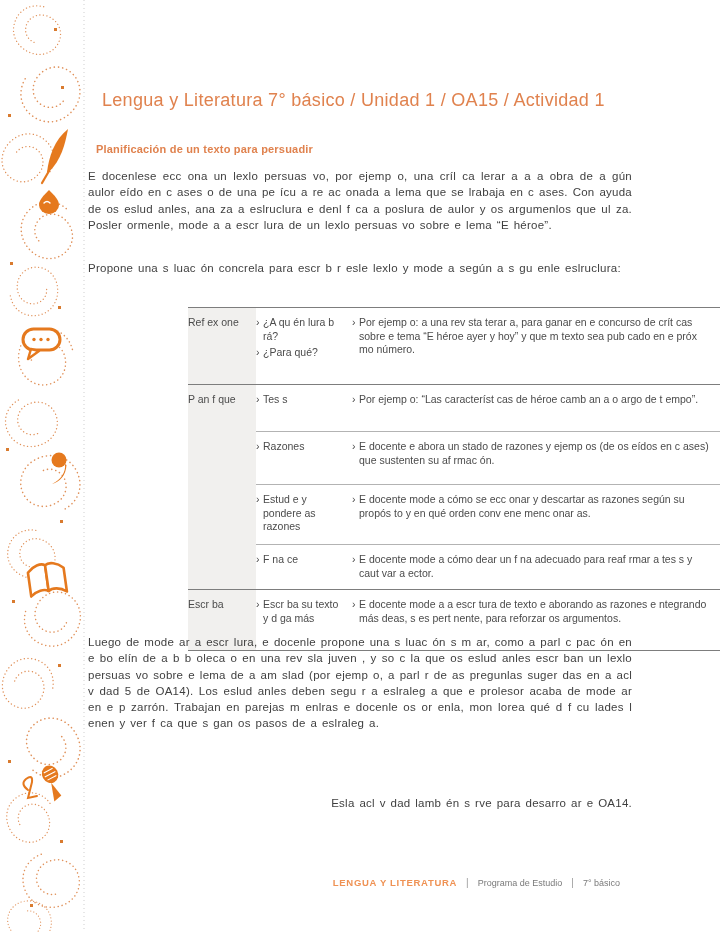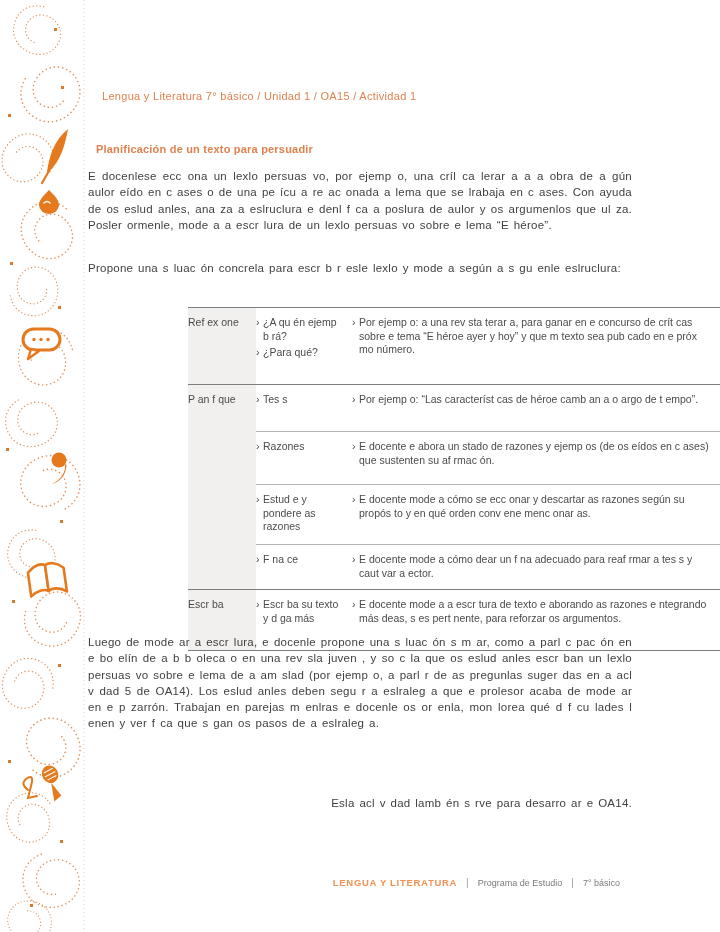--- a/index.html
+++ b/index.html
@@ -7,21 +7,21 @@
     width:720px;height:932px;position:relative;background:#ffffff;
     font-family:"Liberation Sans", sans-serif;color:#3f3f3f;overflow:hidden;
   }
   
   .side-strip{position:absolute;left:0;top:0;width:86px;height:932px;}
   .side-strip svg{position:absolute;}
   
   .content{position:absolute;left:88px;top:0;width:546px;}
   .page-title{
     position:absolute;left:14px;top:90px;width:532px;margin:0;
-    font-size:11px;font-weight:normal;color:#e0824e;letter-spacing:.3px;
+    font-size:18px;font-weight:normal;color:#e0824e;letter-spacing:.3px;
   }
   .section-subtitle{
     position:absolute;left:0;top:135px;width:532px;margin:8px;
     font-size:11px;font-weight:bold;color:#e0824e;letter-spacing:.2px;
   }
   .para{
     position:absolute;left:0;width:544px;margin:0;
     font-size:11.5px;line-height:16.3px;text-align:justify;
     letter-spacing:.25px;word-spacing:1.4px;color:#3f3f3f;
   }
@@ -147,21 +147,21 @@
 
   <div class="tbl-wrap">
     <table class="structure">
 
       <tbody>
           <tr class="group h77">
         <td class="c1">Ref ex one</td>
         <td class="c2">
           <div class="item">
             <span class="blt">›</span>
-            <span>¿A qu én ejemp b rá?</span>
+            <span>¿A qu én lura b rá?</span>
           </div>
           <div class="item">
             <span class="blt">›</span>
             <span>¿Para qué?</span>
           </div>
         </td>
         <td class="c3">
           <div class="item">
             <span class="blt">›</span>
             <span>Por ejemp o: a una rev sta terar a, para ganar en e concurso de crít cas sobre e tema “E héroe ayer y hoy” y que m texto sea pub cado en e próx mo número.</span>

